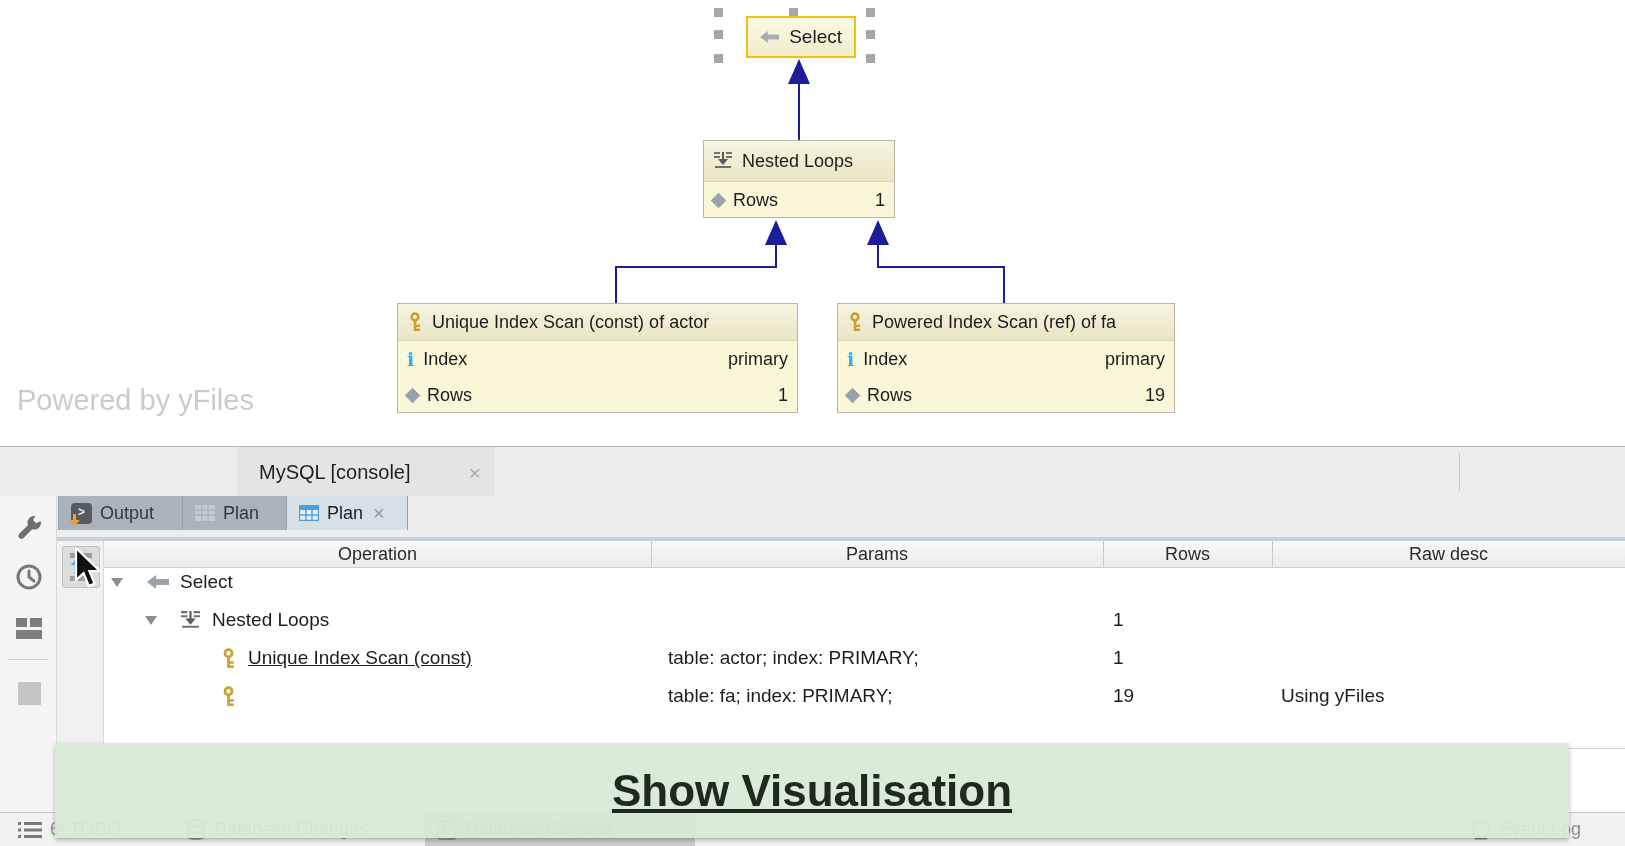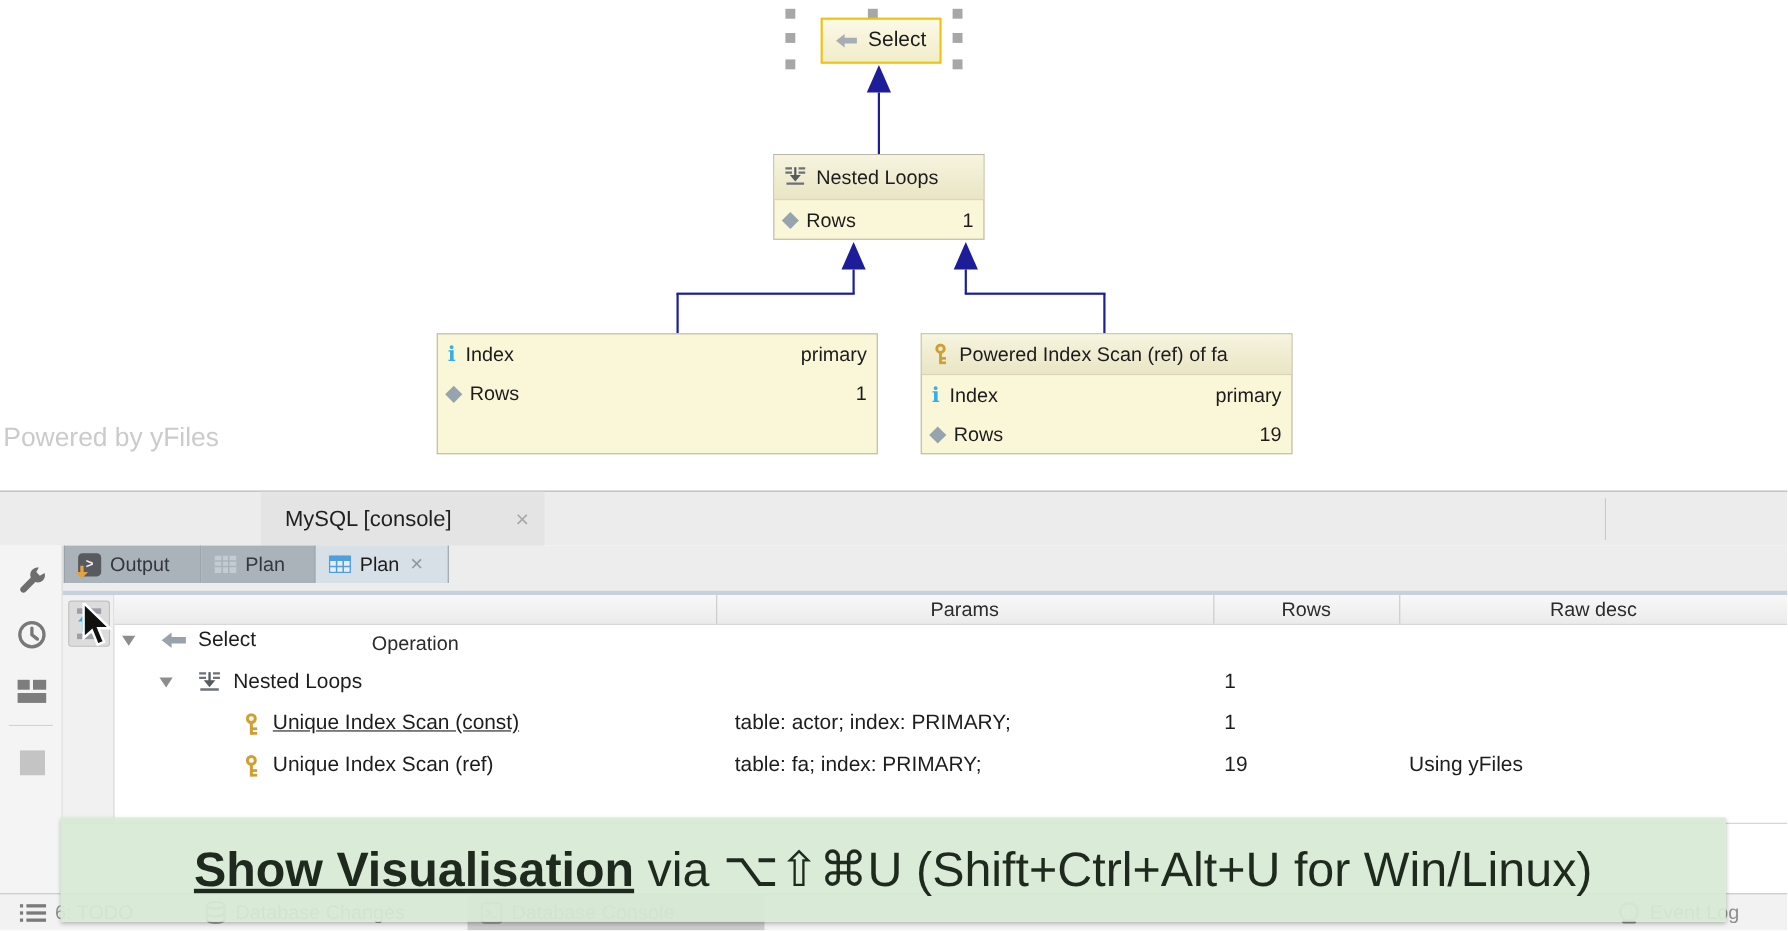--- a/index.html
+++ b/index.html
@@ -70,21 +70,21 @@
          border-top:1px solid #c6c6c6;box-sizing:border-box;font-size:18px;color:#8f8f8f;}
   .sitem{position:absolute;top:0;height:33px;display:flex;align-items:center;gap:8px;}
 
   
   .banner{position:absolute;left:55px;top:743px;width:1514px;height:95px;
          background:rgba(215,234,212,0.93);box-shadow:0 2px 4px rgba(0,0,0,0.28);
          display:flex;align-items:center;justify-content:center;
          font-size:44px;color:#1e2a1e;white-space:pre;}
   .banner b{font-weight:bold;text-decoration:underline;}
 
-  .watermark{position:absolute;left:3px;top:384px;font-size:24px;color:#cbcbcb;}
+  .watermark{position:absolute;left:17px;top:384px;font-size:29px;color:#cbcbcb;}
 </style>
 </head>
 <body>
 
 <div id="app">
 
   <div class="abs" style="left:0;top:0;width:1625px;height:446px;">
 
     <div class="edge" style="left:798px;top:84px;width:2px;height:56px;"></div>
     <div class="arrow-up" style="left:788px;top:59px;"></div>
@@ -129,20 +129,29 @@
         <span>Nested Loops</span>
       </div>
       <div class="pnode-row" style="height:36px;">
         <span class="diamond"></span>
         <span>Rows</span>
         <span class="pnode-val">1</span>
       </div>
     </div>
 
     <div class="pnode" style="left:397px;top:303px;width:401px;height:110px;">
+      <div class="pnode-header" style="height:36px;">
+        <svg width="16" height="20" viewBox="0 0 16 20">
+          <circle cx="8" cy="5" r="3.4" fill="none" stroke="#cf9f33" stroke-width="2.6"></circle>
+          <rect x="6.7" y="8" width="2.6" height="11" fill="#cf9f33"></rect>
+          <rect x="8" y="12.6" width="5" height="2.4" fill="#cf9f33"></rect>
+          <rect x="8" y="16.6" width="5" height="2.4" fill="#cf9f33"></rect>
+        </svg>
+        <span>Unique Index Scan (const) of actor</span>
+      </div>
       <div class="pnode-row" style="height:36px;">
         <span class="info-i">i</span>
         <span>Index</span>
         <span class="pnode-val">primary</span>
       </div>
       <div class="pnode-row" style="height:36px;">
         <span class="diamond"></span>
         <span>Rows</span>
         <span class="pnode-val">1</span>
       </div>
@@ -259,21 +268,21 @@
             <polygon points="3,13 13,13 8,7"></polygon>
           <rect x="16.6" y="12" width="3" height="10"></rect>
             <polygon points="13,13 23,13 18,7"></polygon>
         </g>
       </svg>
     </div>
   </div>
 
   <div class="band"></div>
   <div class="thead">
-    <span class="hcell" style="left:0;width:547px;margin-top:31px;">Operation</span>
+    <span class="hcell" style="left:0;width:547px;">Operation</span>
     <span class="hcell" style="left:547px;width:452px;">Params</span>
     <span class="hcell" style="left:999px;width:169px;">Rows</span>
     <span class="hcell" style="left:1168px;width:353px;">Raw desc</span>
   </div>
   <div class="vdiv" style="left:651px;"></div>
   <div class="vdiv" style="left:1103px;"></div>
   <div class="vdiv" style="left:1272px;"></div>
 
   <div class="trow" style="top:563px;">
     <span style="left:7px;">
@@ -322,21 +331,20 @@
 
   <div class="trow" style="top:677px;">
     <span style="left:116px;">
       <svg width="17" height="21" viewBox="0 0 16 20">
         <circle cx="8" cy="5" r="3.4" fill="none" stroke="#cf9f33" stroke-width="2.6"></circle>
         <rect x="6.7" y="8" width="2.6" height="11" fill="#cf9f33"></rect>
         <rect x="8" y="12.6" width="5" height="2.4" fill="#cf9f33"></rect>
         <rect x="8" y="16.6" width="5" height="2.4" fill="#cf9f33"></rect>
       </svg>
     </span>
-    <span style="left:144px;">Unique Index Scan (ref)</span>
     <span style="left:564px;">table: fa; index: PRIMARY;</span>
     <span style="left:1009px;">19</span>
     <span style="left:1177px;">Using yFiles</span>
   </div>
 
   <div class="abs" style="left:57px;top:748px;right:0;height:1px;background:#d2d2d2;"></div>
 
   <div class="statusbar">
     <span class="sitem" style="left:18px;">
       <svg width="24" height="18" viewBox="0 0 24 18">
@@ -373,20 +381,20 @@
     <span class="sitem" style="left:1470px;">
       <svg width="22" height="22" viewBox="0 0 22 22">
         <circle cx="11" cy="10" r="8" fill="none" stroke="#a5a5a5" stroke-width="2.4"></circle>
         <path d="M6 19h10" stroke="#8a8a8a" stroke-width="3" stroke-linecap="round"></path>
       </svg>
       <span>Event Log</span>
     </span>
   </div>
 
   <div class="banner">
-    <b>Show Visualisation</b><span> via ⌥⇧⌘U (Shift+Ctrl+Alt+U for Win/Linux)</span>
+    <b>Show Visualisation</b>
   </div>
 
   <svg class="abs" style="left:74px;top:548px;" width="34" height="40" viewBox="0 0 17 20">
     <polygon points="1,0 1,16 4.8,12.6 7.4,19 10.3,17.8 7.7,11.6 13,11.6" fill="#111111" stroke="#ffffff" stroke-width="1.1"></polygon>
   </svg>
 
 </div>
 
 </body></html>

